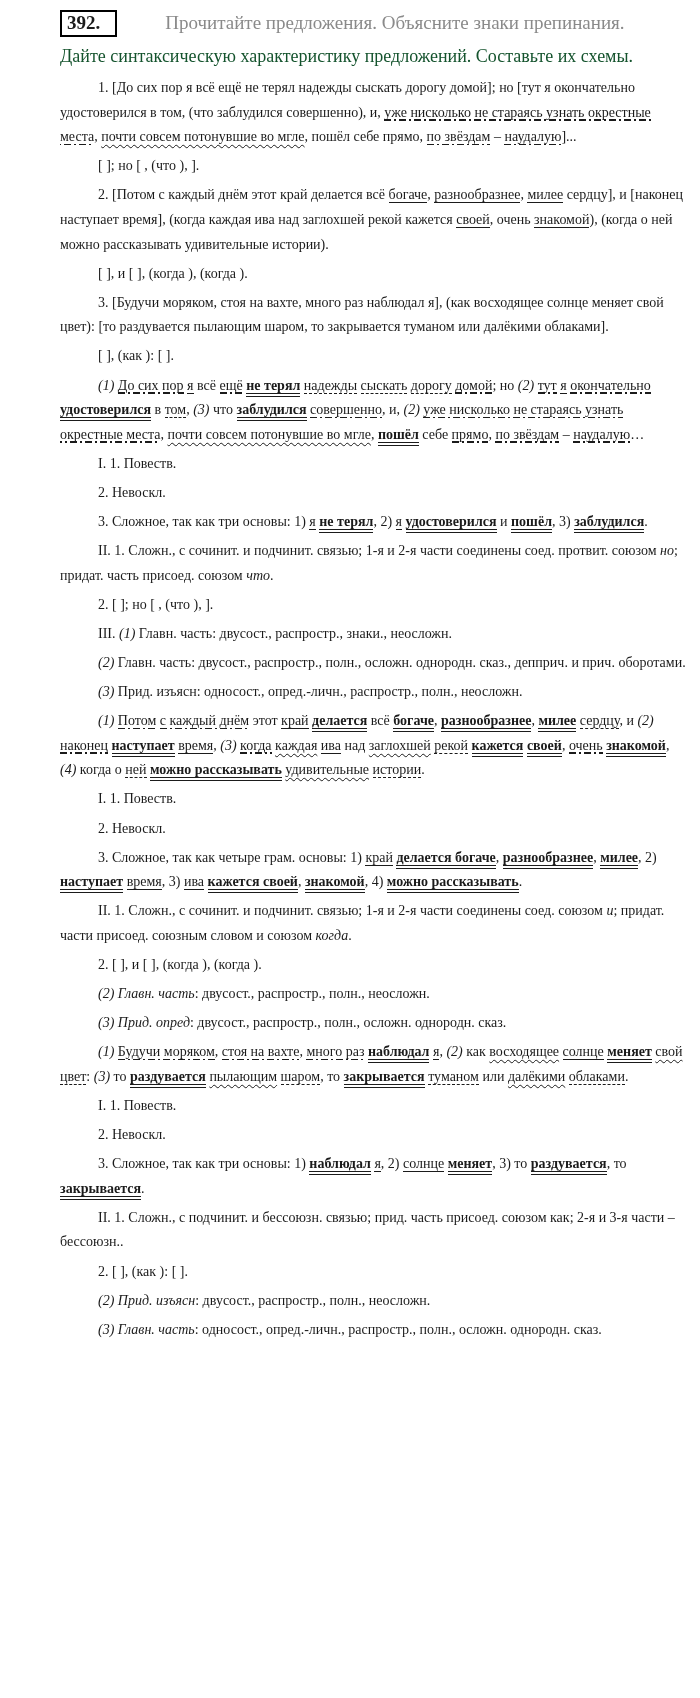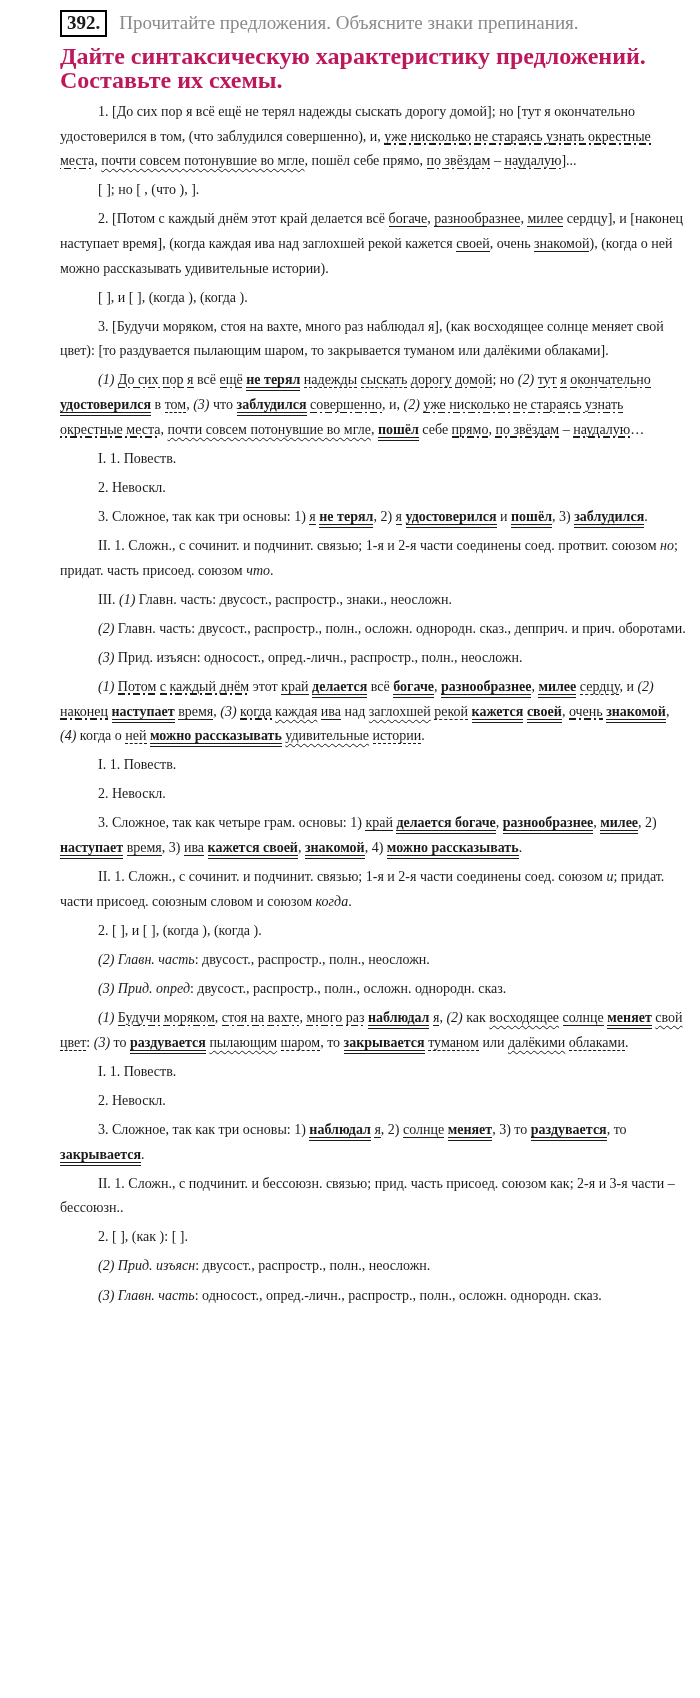--- a/index.html
+++ b/index.html
@@ -1,21 +1,21 @@
 <!DOCTYPE html>
 <html><head>
 <meta charset="utf-8">
 <style>
   html,body{margin:0;padding:0;background:#ffffff;}
   body{width:700px;font-family:"Liberation Serif","DejaVu Serif",serif;color:#1b1b1b;}
   .page{box-sizing:border-box;width:700px;min-height:1698px;padding:8px 14px 16px 60px;background:#fff;}
   .hline1{margin:2px 0 7px 0;line-height:26px;}
-  .numbox{display:inline-block;border:2px solid #000;font-weight:bold;font-size:19px;padding:0 5px 1px 5px;margin-right:8px;line-height:22px;}
-  .instr{color:#8a8a8a;font-size:19px;}
-  .hline2{margin:0 0 8px 0;color:#be185d;font-size:24px;line-height:24px;font-weight:bold;}
+  .numbox{display:inline-block;border:2px solid #000;font-weight:bold;font-size:19px;padding:0 15px 1px 5px;margin-right:8px;line-height:22px;}
+  .instr{color:#8a8a8a;font-size:19px;margin-left:36px;}
+  .hline2{margin:0 0 8px 0;color:#14532d;font-size:18px;line-height:24px;}
   p.para{margin:0 0 4.5px 0;font-size:14px;line-height:24.6px;text-indent:38px;}
   .i{font-style:italic;}
   .u1{border-bottom:1.5px solid #1b1b1b;}
   .u2{border-bottom:4px double #1b1b1b;font-weight:bold;}
   .ud{border-bottom:1.5px dashed #1b1b1b;}
   .uw{text-decoration:underline;text-decoration-style:wavy;text-decoration-thickness:1px;text-underline-offset:3px;}
   .uo{background-image:repeating-linear-gradient(90deg,#1b1b1b 0,#1b1b1b 7px,transparent 7px,transparent 10px,#1b1b1b 10px,#1b1b1b 12px,transparent 12px,transparent 15px);background-repeat:repeat-x;background-position:left bottom;background-size:15px 1.5px;padding-bottom:1px;}
 </style>
 </head>
 <body>
@@ -25,25 +25,27 @@
     <span class="numbox">392.</span>
     <span class="instr">Прочитайте предложения. Объясните знаки препинания.</span>
   </div>
   <div class="hline2">Дайте синтаксическую характеристику предложений. Составьте их схемы.</div>
   <div id="content">
       <p class="para"><span>1. [До сих пор я всё ещё не терял надежды сыскать дорогу домой]; но [тут я окончательно удостоверился в том, (что заблудился совершенно), и, </span><span class="uo">уже нисколько не стараясь узнать окрестные места</span><span>, </span><span class="uw">почти совсем потонувшие во мгле</span><span>, пошёл себе прямо, </span><span class="uo">по звёздам</span><span> – </span><span class="uo">наудалую</span><span>]...</span></p>
       <p class="para"><span>[ ]; но [ , (что ), ].</span></p>
       <p class="para"><span>2. [Потом с каждый днём этот край делается всё </span><span class="u1">богаче</span><span>, </span><span class="u1">разнообразнее</span><span>, </span><span class="u1">милее</span><span> сердцу], и [наконец наступает время], (когда каждая ива над заглохшей рекой кажется </span><span class="u1">своей</span><span>, очень </span><span class="u1">знакомой</span><span>), (когда о ней можно рассказывать удивительные истории).</span></p>
       <p class="para"><span>[ ], и [ ], (когда ), (когда ).</span></p>
       <p class="para"><span>3. [Будучи моряком, стоя на вахте, много раз наблюдал я], (как восходящее солнце меняет свой цвет): [то раздувается пылающим шаром, то закрывается туманом или далёкими облаками].</span></p>
+      <p class="para"><span>[ ], (как ): [ ].</span></p>
       <p class="para"><span class="i">(1) </span><span class="uo">До сих пор</span><span> </span><span class="u1">я</span><span> всё </span><span class="uo">ещё</span><span> </span><span class="u2">не терял</span><span> </span><span class="ud">надежды</span><span> </span><span class="ud">сыскать</span><span> </span><span class="ud">дорогу</span><span> </span><span class="uo">домой</span><span>; но </span><span class="i">(2) </span><span class="uo">тут</span><span> </span><span class="u1">я</span><span> </span><span class="uo">окончательно</span><span> </span><span class="u2">удостоверился</span><span> в </span><span class="ud">том</span><span>, </span><span class="i">(3) </span><span>что </span><span class="u2">заблудился</span><span> </span><span class="uo">совершенно</span><span>, и, </span><span class="i">(2) </span><span class="uo">уже нисколько не стараясь узнать окрестные места</span><span>, </span><span class="uw">почти совсем потонувшие во мгле</span><span>, </span><span class="u2">пошёл</span><span> себе </span><span class="uo">прямо</span><span>, </span><span class="uo">по звёздам</span><span> – </span><span class="uo">наудалую</span><span>…</span></p>
       <p class="para"><span>I. 1. Повеств.</span></p>
       <p class="para"><span>2. Невоскл.</span></p>
       <p class="para"><span>3. Сложное, так как три основы: 1) </span><span class="u1">я</span><span> </span><span class="u2">не терял</span><span>, 2) </span><span class="u1">я</span><span> </span><span class="u2">удостоверился</span><span> и </span><span class="u2">пошёл</span><span>, 3) </span><span class="u2">заблудился</span><span>.</span></p>
       <p class="para"><span>II. 1. Сложн., с сочинит. и подчинит. связью; 1-я и 2-я части соединены соед. протвит. союзом </span><span class="i">но</span><span>; придат. часть присоед. союзом </span><span class="i">что</span><span>.</span></p>
+      <p class="para"><span>2. [ ]; но [ , (что ), ].</span></p>
       <p class="para"><span>III. </span><span class="i">(1) </span><span>Главн. часть: двусост., распростр., знаки., неосложн.</span></p>
       <p class="para"><span class="i">(2) </span><span>Главн. часть: двусост., распростр., полн., осложн. однородн. сказ., депприч. и прич. оборотами.</span></p>
       <p class="para"><span class="i">(3) </span><span>Прид. изъясн: односост., опред.-личн., распростр., полн., неосложн.</span></p>
       <p class="para"><span class="i">(1) </span><span class="uo">Потом</span><span> </span><span class="uo">с каждый днём</span><span> этот </span><span class="u1">край</span><span> </span><span class="u2">делается</span><span> всё </span><span class="u2">богаче</span><span>, </span><span class="u2">разнообразнее</span><span>, </span><span class="u2">милее</span><span> </span><span class="ud">сердцу</span><span>, и </span><span class="i">(2) </span><span class="uo">наконец</span><span> </span><span class="u2">наступает</span><span> </span><span class="u1">время</span><span>, </span><span class="i">(3) </span><span class="uo">когда</span><span> </span><span class="uw">каждая</span><span> </span><span class="u1">ива</span><span> над </span><span class="uw">заглохшей</span><span> </span><span class="ud">рекой</span><span> </span><span class="u2">кажется</span><span> </span><span class="u2">своей</span><span>, </span><span class="uo">очень</span><span> </span><span class="u2">знакомой</span><span>, </span><span class="i">(4) </span><span>когда о </span><span class="ud">ней</span><span> </span><span class="u2">можно рассказывать</span><span> </span><span class="uw">удивительные</span><span> </span><span class="ud">истории</span><span>.</span></p>
       <p class="para"><span>I. 1. Повеств.</span></p>
       <p class="para"><span>2. Невоскл.</span></p>
       <p class="para"><span>3. Сложное, так как четыре грам. основы: 1) </span><span class="u1">край</span><span> </span><span class="u2">делается богаче</span><span>, </span><span class="u2">разнообразнее</span><span>, </span><span class="u2">милее</span><span>, 2) </span><span class="u2">наступает</span><span> </span><span class="u1">время</span><span>, 3) </span><span class="u1">ива</span><span> </span><span class="u2">кажется своей</span><span>, </span><span class="u2">знакомой</span><span>, 4) </span><span class="u2">можно рассказывать</span><span>.</span></p>
       <p class="para"><span>II. 1. Сложн., с сочинит. и подчинит. связью; 1-я и 2-я части соединены соед. союзом </span><span class="i">и</span><span>; придат. части присоед. союзным словом и союзом </span><span class="i">когда</span><span>.</span></p>
       <p class="para"><span>2. [ ], и [ ], (когда ), (когда ).</span></p>
       <p class="para"><span class="i">(2) Главн. часть</span><span>: двусост., распростр., полн., неосложн.</span></p>

